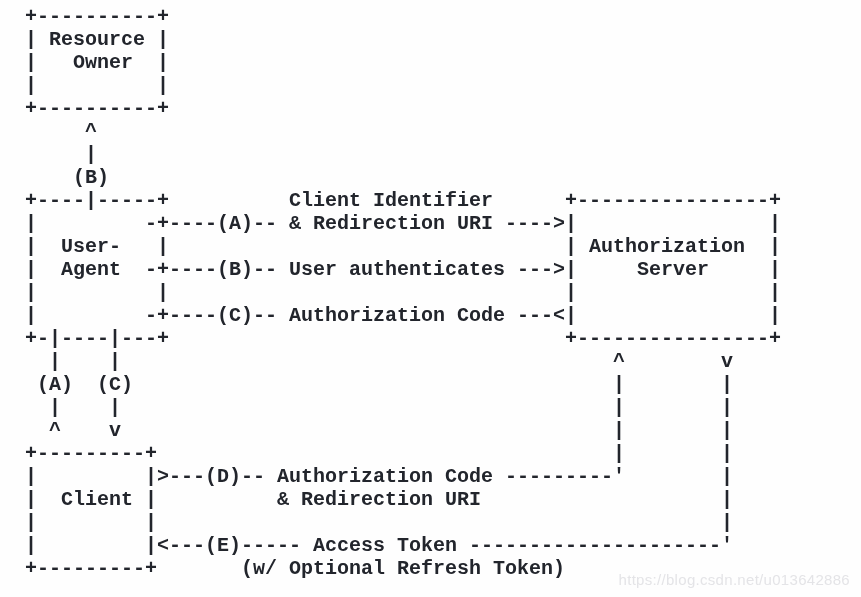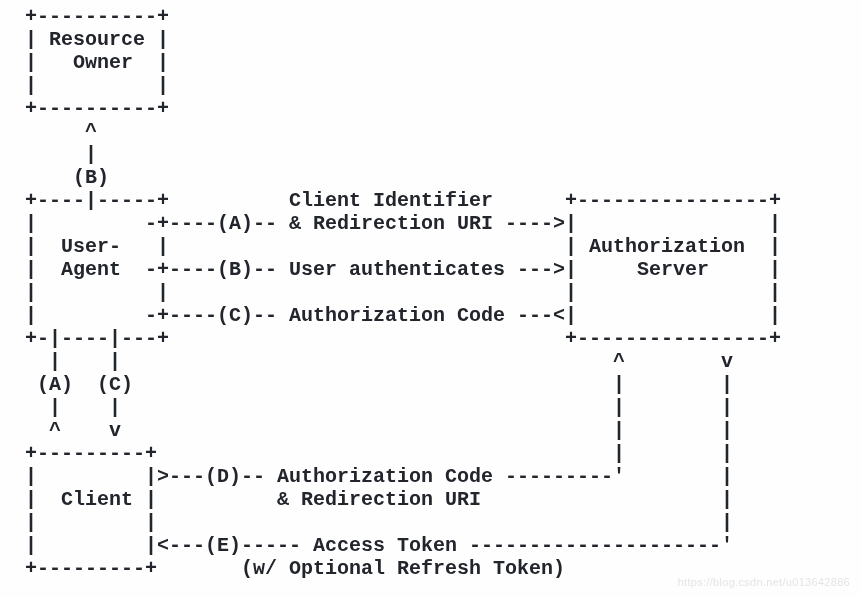--- a/index.html
+++ b/index.html
@@ -26,21 +26,21 @@
     line-height: 23px;
     letter-spacing: 0;
     white-space: pre;
     color: #22252c;
   }
   .watermark {
     position: absolute;
     right: 11px;
     bottom: 9px;
     font-family: "Liberation Sans", "DejaVu Sans", sans-serif;
-    font-size: 11px;
+    font-size: 15px;
     letter-spacing: 0.3px;
     color: #e4e4e7;
     user-select: none;
   }
   .semantic-region {
     position: absolute;
     pointer-events: none;
     background: transparent;
     border: none;
   }

